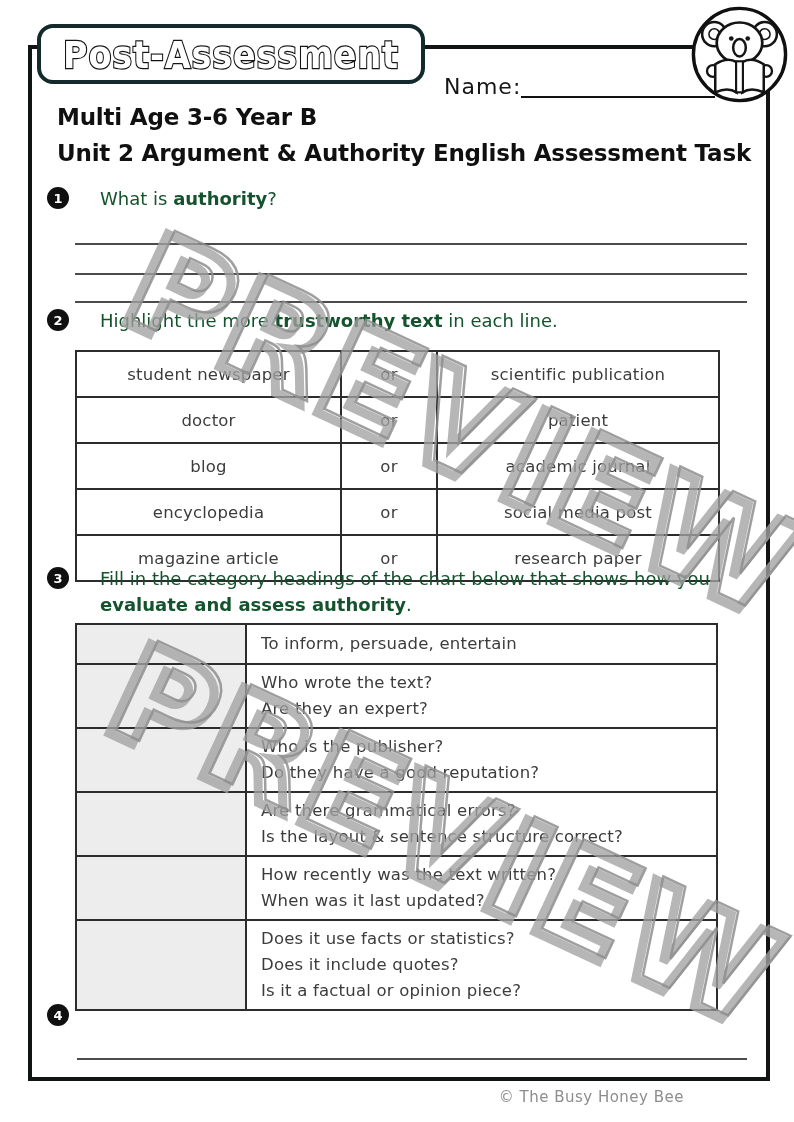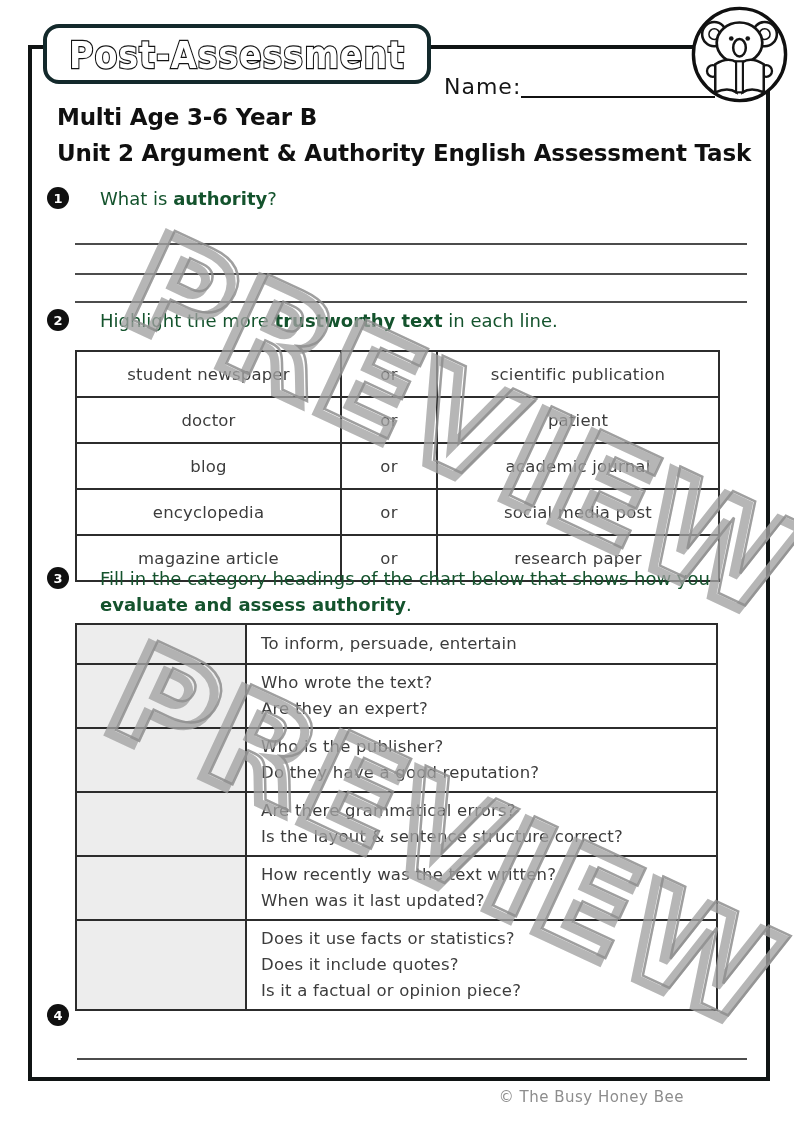--- a/index.html
+++ b/index.html
@@ -10,21 +10,21 @@
   }
 
   
   .page-border {
     position:absolute; left:28px; top:45px; width:742px; height:1036px;
     border:4px solid #101414; z-index:1; background:transparent;
   }
 
   
   .banner-box {
-    position:absolute; left:43px; top:24px; width:388px; height:60px;
+    position:absolute; left:37px; top:24px; width:388px; height:60px;
     background:#fff; border:4px solid #13292b; border-radius:16px; z-index:3;
     display:flex; align-items:center; justify-content:center;
   }
   .banner-box svg { display:block; }
 
   
   .koala-badge {
     position:absolute; left:691px; top:6px; width:97px; height:97px; z-index:3;
   }
 

